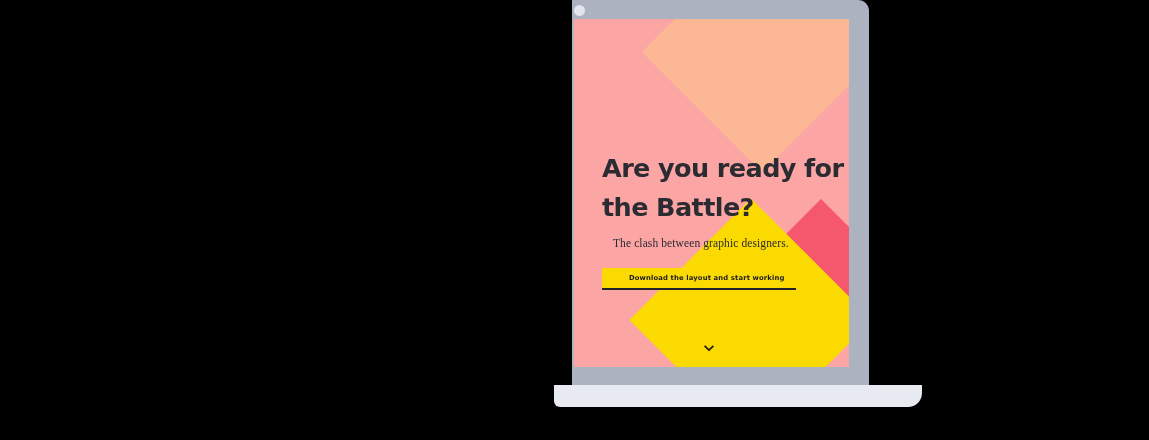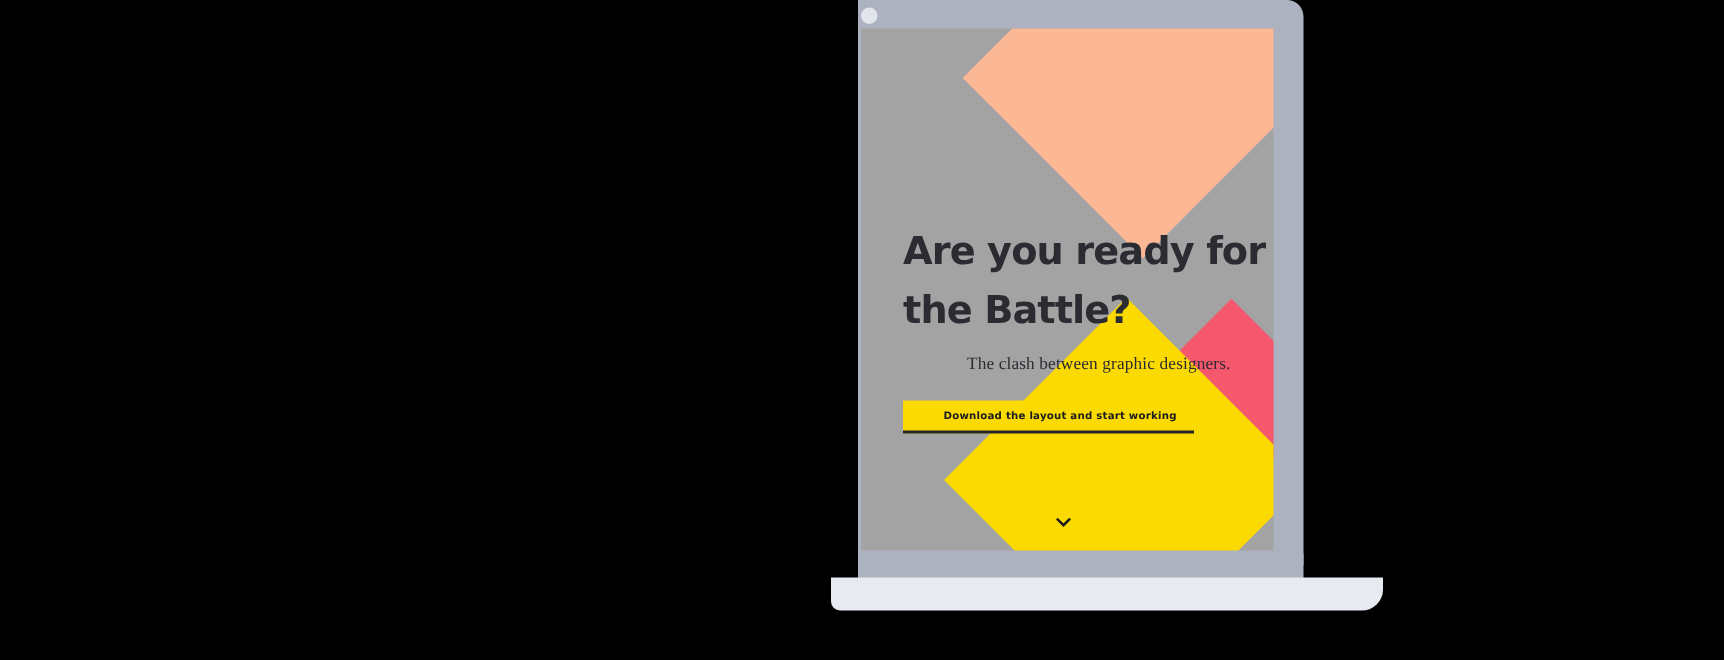--- a/index.html
+++ b/index.html
@@ -74,21 +74,21 @@
     border-bottom-left-radius: 6px;
   }
 
   
   .screen {
     position: absolute;
     left: 2px;
     top: 19px;
     width: 275px;
     height: 348px;
-    background: #a3a3a3;
+    background: #fca5a5;
     overflow: hidden;
   }
 
   
   .shape {
     position: absolute;
   }
   .diamond-peach {
     left: 103px;
     top: -52px;
@@ -134,21 +134,20 @@
     width: 245px;
   }
 
   .subhead {
     margin: 9px 0 0 11px;
     font-family: "Liberation Serif", serif;
     font-size: 11.5px;
     line-height: 15px;
     color: #2b2b32;
     letter-spacing: 0.1px;
-    text-align: center;
   }
 
   .cta-wrap {
     margin-top: 15px;
     position: relative;
     display: inline-block;
   }
   .cta-button {
     display: inline-block;
     background: #fada00;

